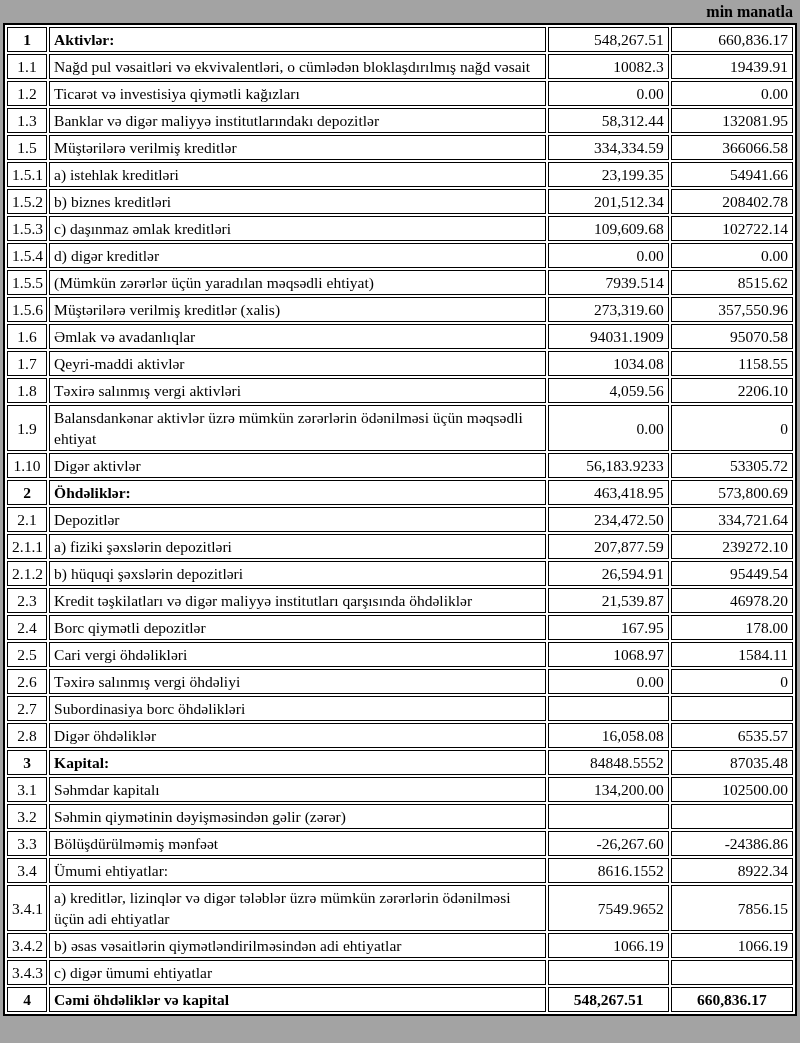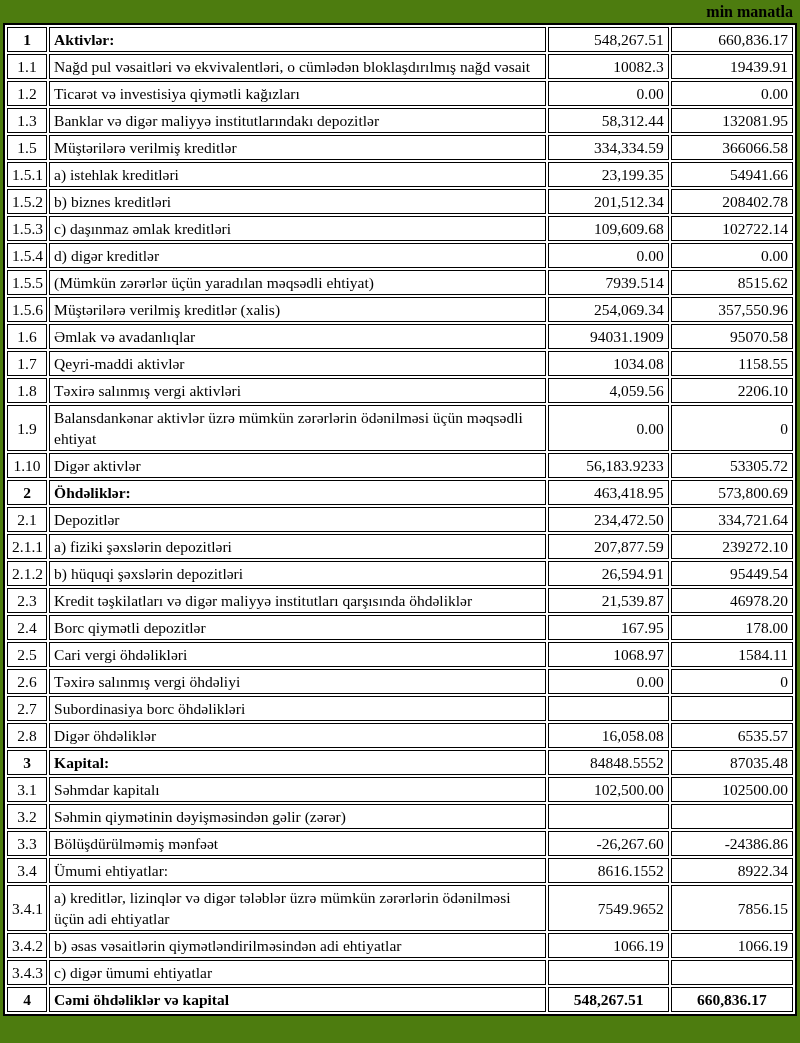--- a/index.html
+++ b/index.html
@@ -1,18 +1,18 @@
 <!DOCTYPE html>
 <html><head>
 <meta charset="utf-8">
 <style>
   html, body { margin: 0; padding: 0; background: #ffffff; }
   .page {
     width: 800px; height: 1043px; box-sizing: border-box;
-    background: #4d7c0f; color: #000000;
+    background: #a3a3a3; color: #000000;
     font-family: "Liberation Serif", "DejaVu Serif", serif;
     padding: 2px 3px 0 3px; overflow: hidden;
   }
   .unit-label {
     text-align: right; font-weight: bold; font-size: 16px;
     line-height: 20px; padding-right: 4px; height: 21px;
   }
   table.bs {
     border-collapse: separate; border-spacing: 2px;
     border: 2px solid #000000; background: #ffffff;
@@ -100,21 +100,21 @@
         </tr>
         <tr>
           <td class="c-num">1.5.5</td>
           <td class="c-label">(Mümkün zərərlər üçün yaradılan məqsədli ehtiyat)</td>
           <td class="c-val green">7939.514</td>
           <td class="c-val green">8515.62</td>
         </tr>
         <tr>
           <td class="c-num">1.5.6</td>
           <td class="c-label">Müştərilərə verilmiş kreditlər (xalis)</td>
-          <td class="c-val green">254,069.34</td>
+          <td class="c-val green">273,319.60</td>
           <td class="c-val green">357,550.96</td>
         </tr>
         <tr>
           <td class="c-num">1.6</td>
           <td class="c-label">Əmlak və avadanlıqlar</td>
           <td class="c-val green">94031.1909</td>
           <td class="c-val green">95070.58</td>
         </tr>
         <tr>
           <td class="c-num">1.7</td>
@@ -202,21 +202,21 @@
         </tr>
         <tr class="bold">
           <td class="c-num">3</td>
           <td class="c-label">Kapital:</td>
           <td class="c-val green">84848.5552</td>
           <td class="c-val green">87035.48</td>
         </tr>
         <tr>
           <td class="c-num">3.1</td>
           <td class="c-label">Səhmdar kapitalı</td>
-          <td class="c-val green">102,500.00</td>
+          <td class="c-val green">134,200.00</td>
           <td class="c-val green">102500.00</td>
         </tr>
         <tr>
           <td class="c-num">3.2</td>
           <td class="c-label">Səhmin qiymətinin dəyişməsindən gəlir (zərər)</td>
           <td class="c-val green"></td>
           <td class="c-val green"></td>
         </tr>
         <tr>
           <td class="c-num">3.3</td>

